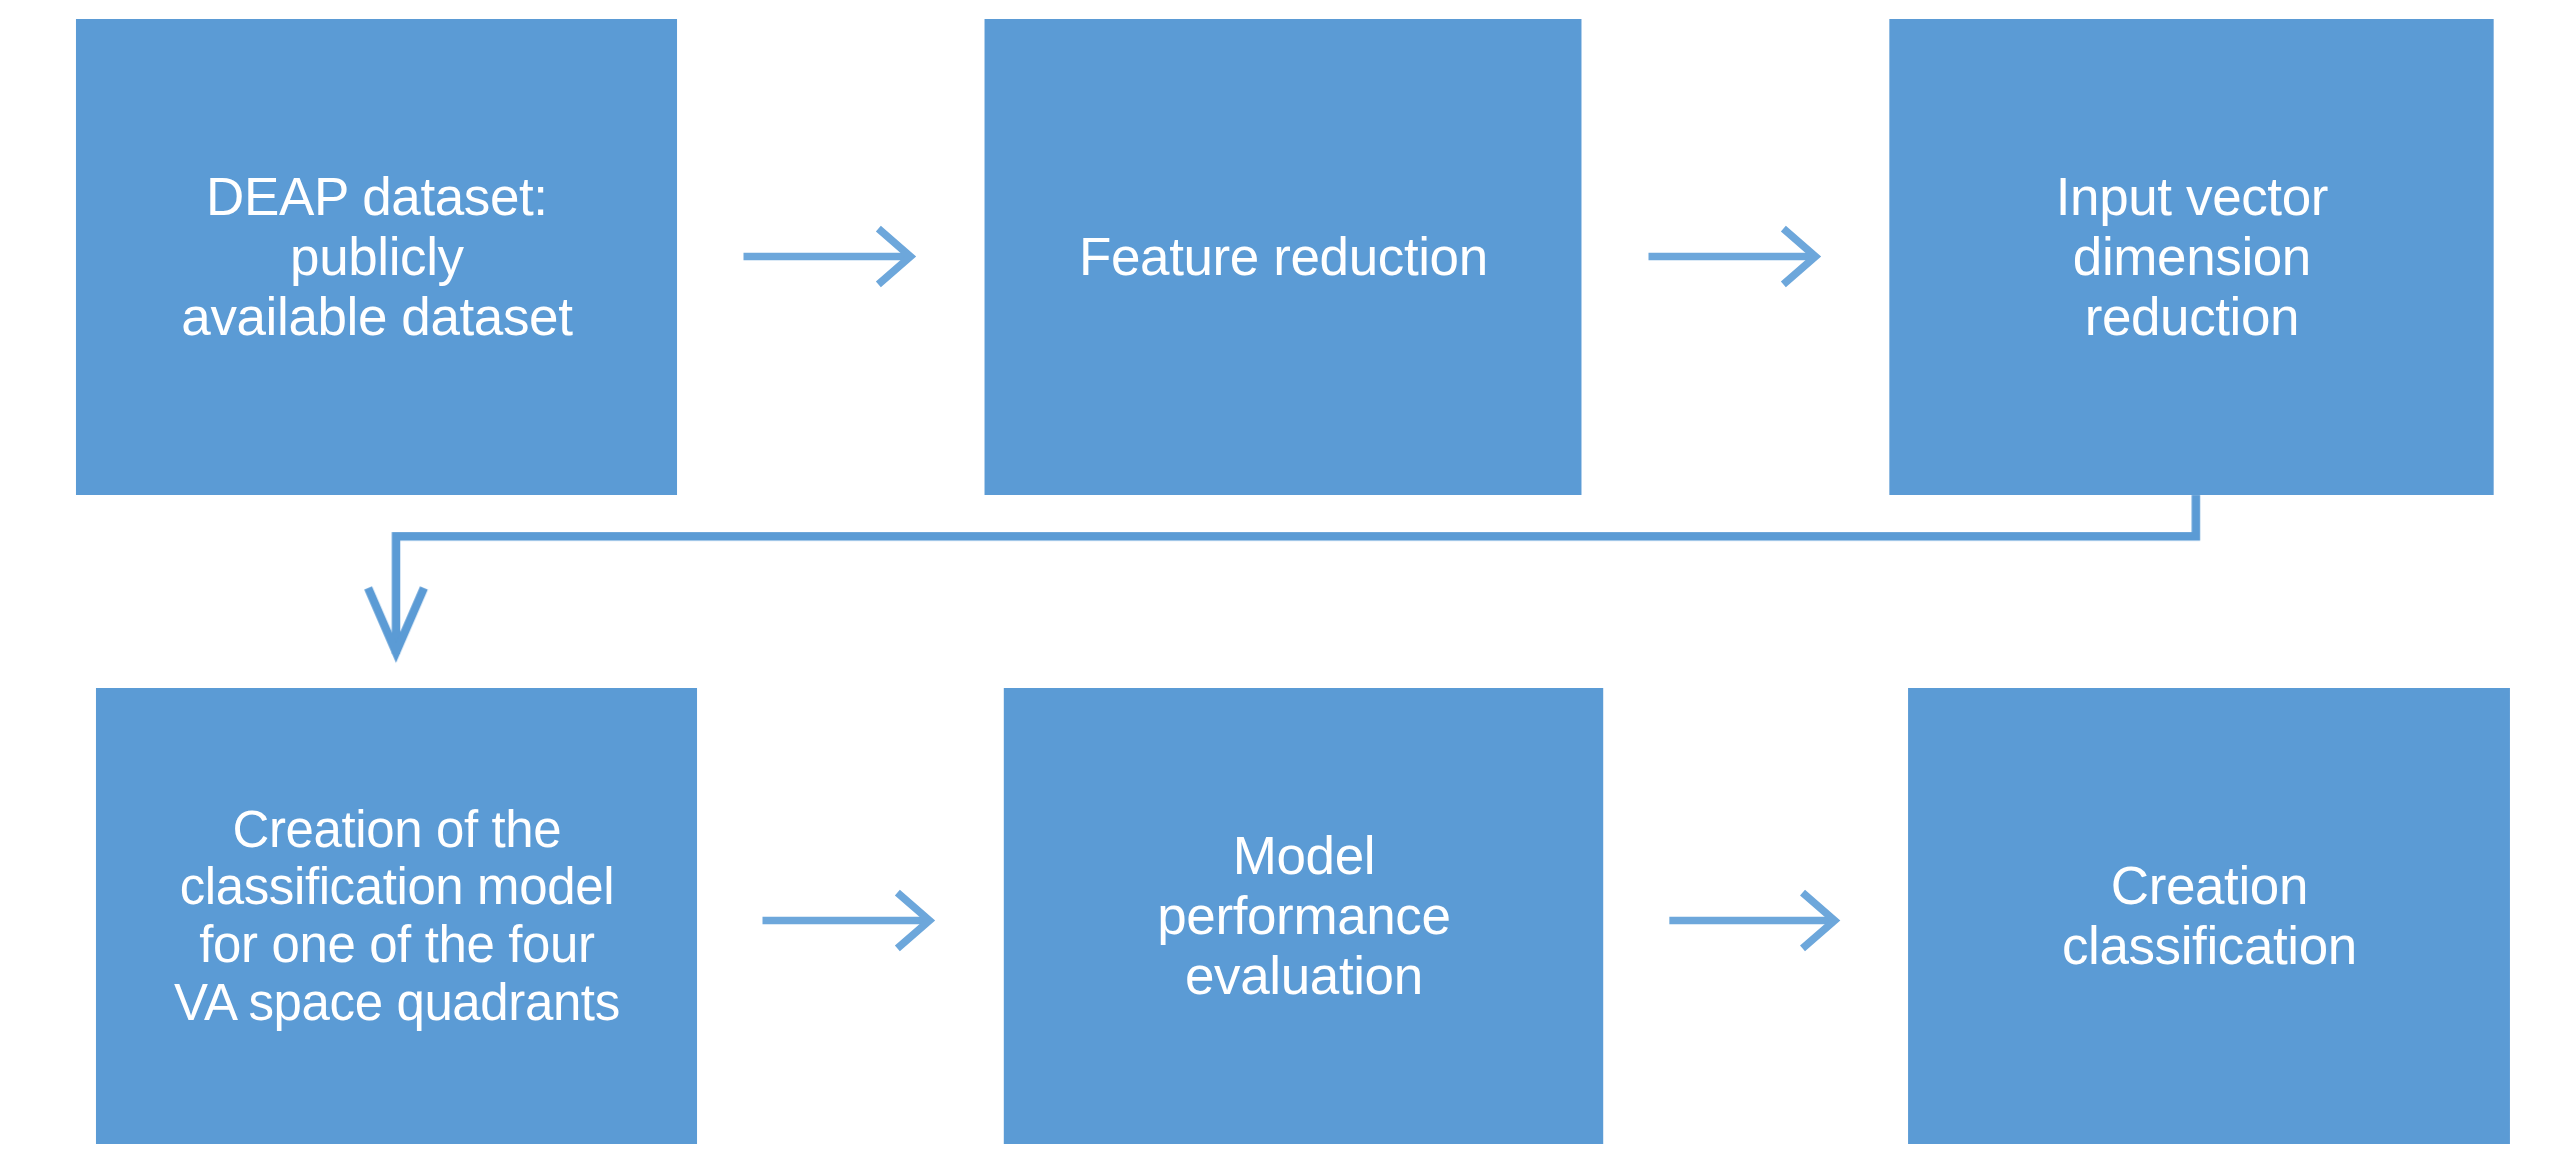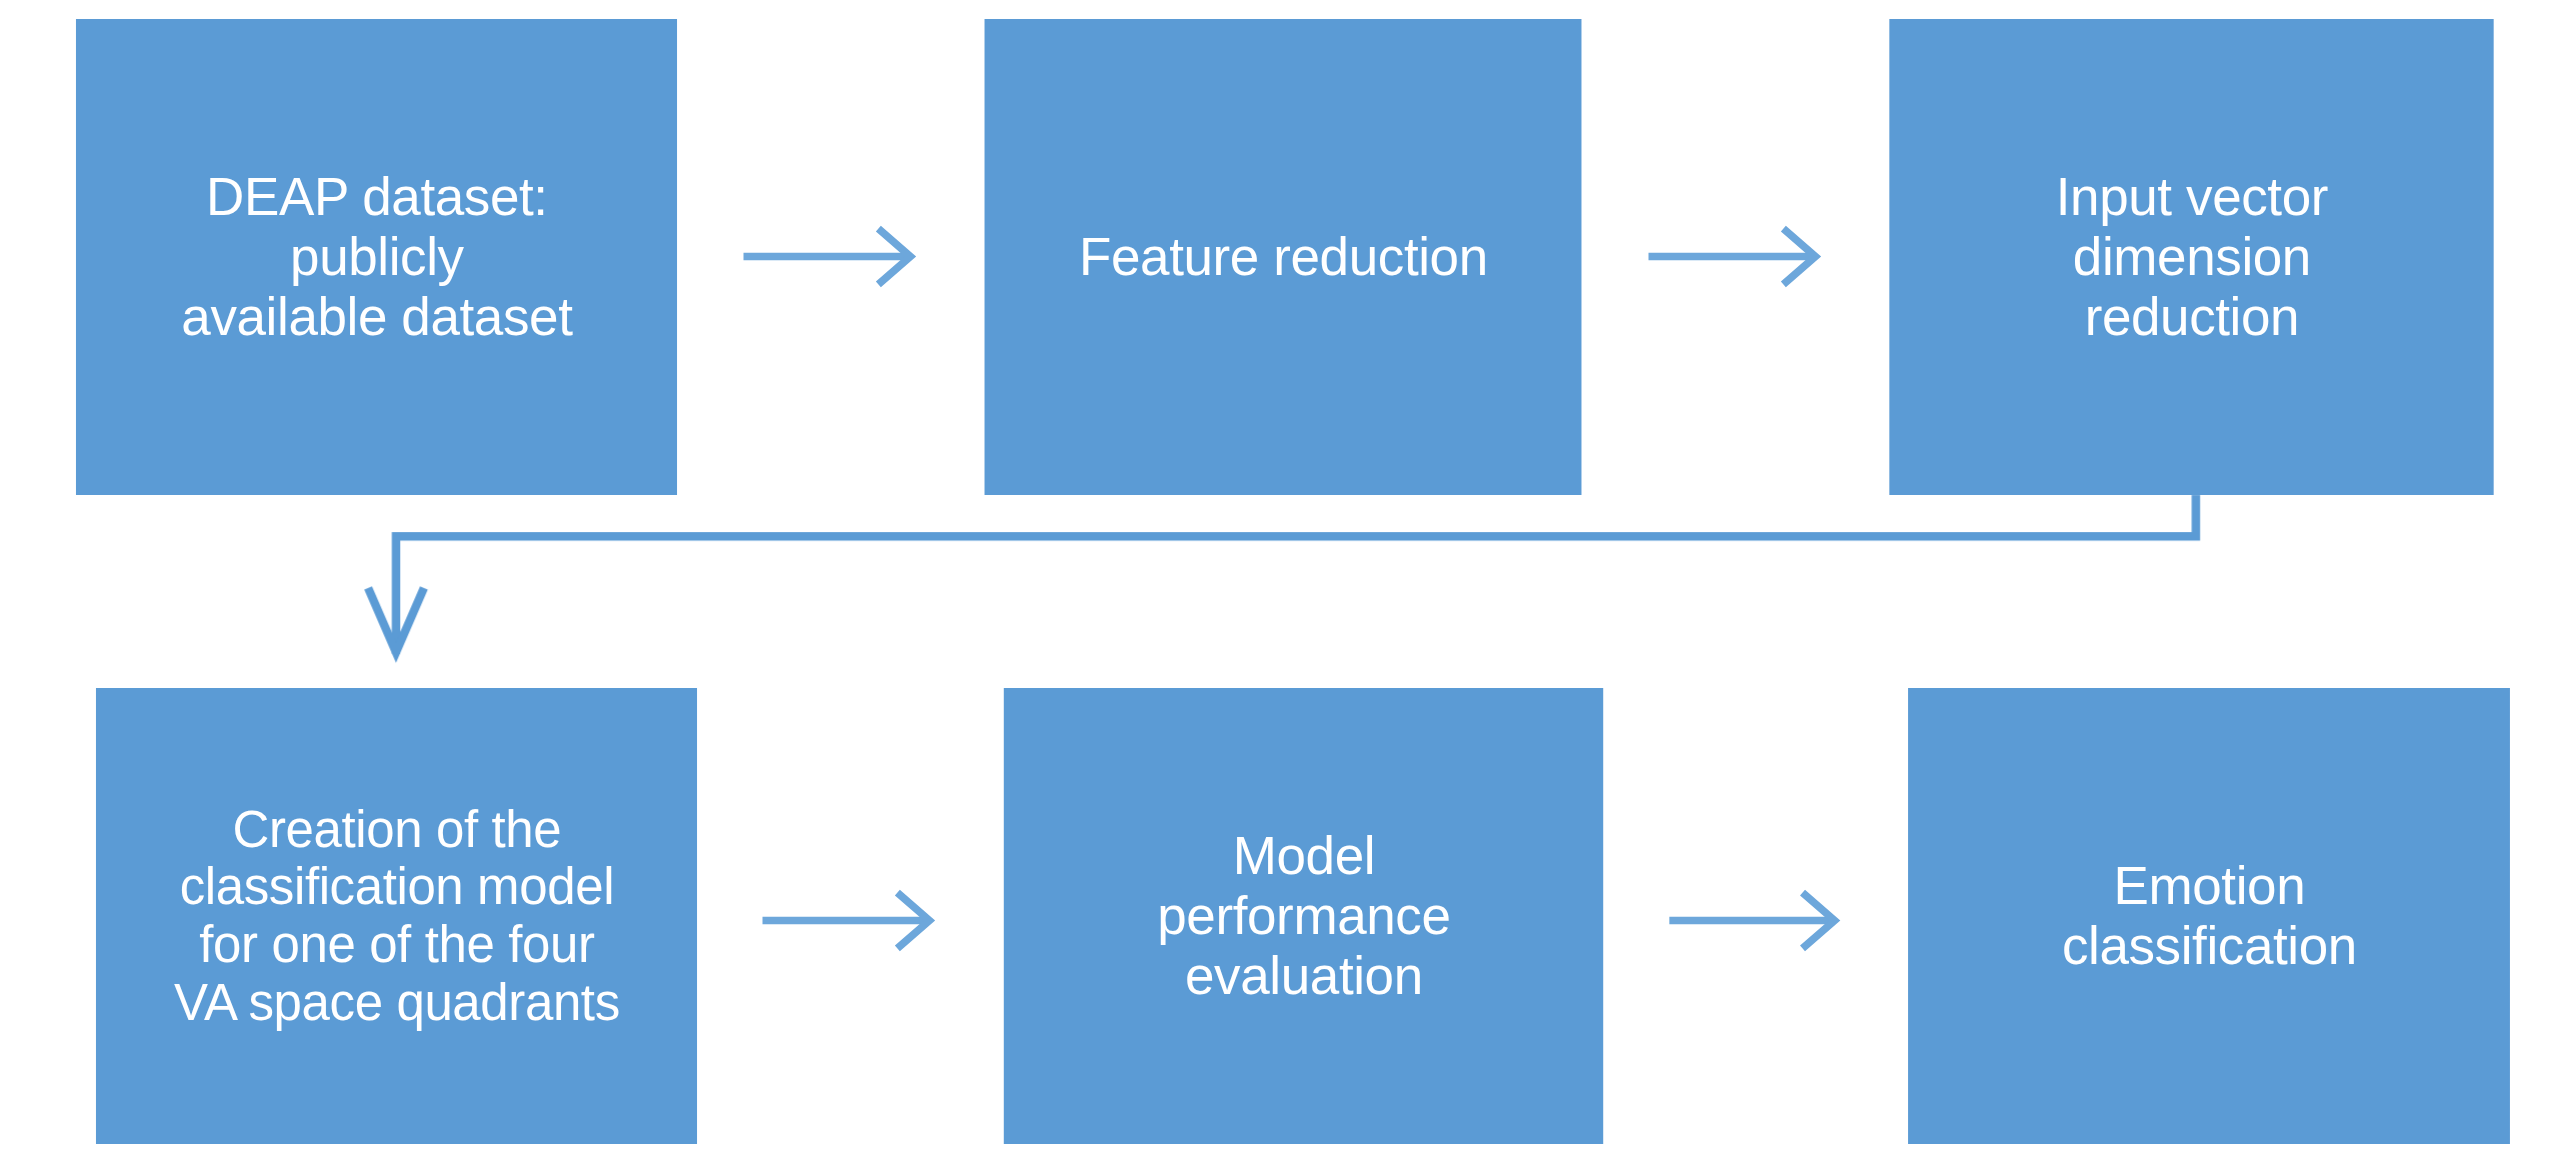--- a/index.html
+++ b/index.html
@@ -89,21 +89,21 @@
 VA space quadrants</span>
   </div>
 
   <div class="node" id="node-modelperf">
     <span class="label">Model
 performance
 evaluation</span>
   </div>
 
   <div class="node" id="node-emotion">
-    <span class="label">Emotion
+    <span class="label">Creation
 classification</span>
   </div>
 
   <div class="connector" id="conn-1-2">
     <svg width="178" height="59" viewBox="0 0 210 70" xmlns="http://www.w3.org/2000/svg">
       <g fill="none" stroke="#6DA7DB" stroke-width="9" stroke-linecap="butt" stroke-linejoin="miter">
         <line x1="0" y1="35" x2="196" y2="35"></line>
         <polyline points="160,2 198,35 160,68"></polyline>
       </g>
     </svg>

